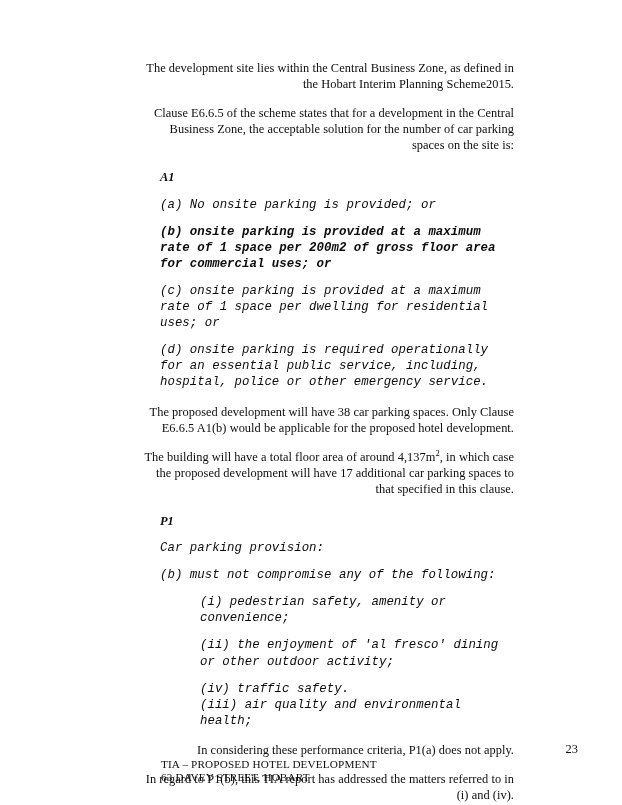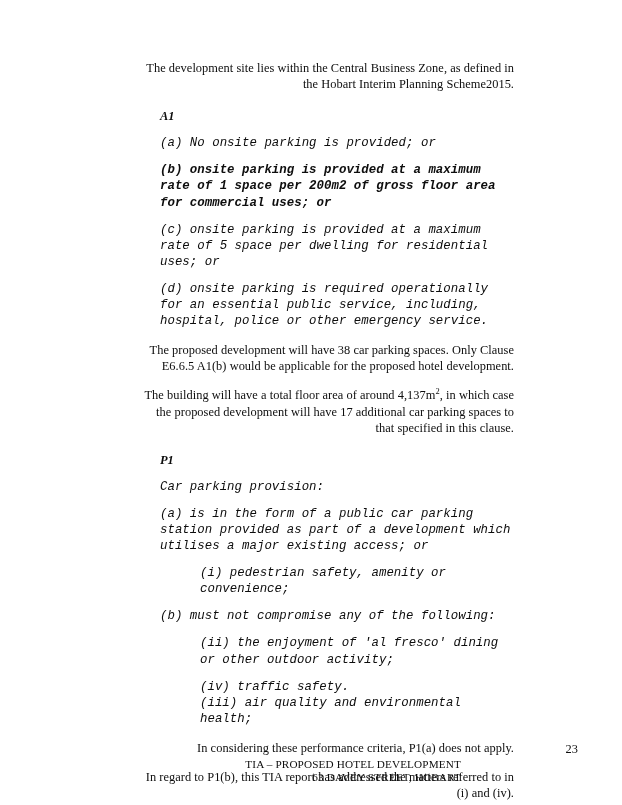--- a/index.html
+++ b/index.html
@@ -102,56 +102,56 @@
     top: 758px;
     width: 622px;
     height: 40px;
   }
 
   .footer-center {
     position: absolute;
     left: 161px;
     top: 0;
     width: 300px;
-    text-align: right;
+    text-align: left;
     font-size: 11.2px;
     line-height: 13.4px;
     letter-spacing: 0.15px;
   }
 </style>
 </head>
 <body>
 
 <div class="page">
 
   <div class="content">
 
 
     <p class="body-para">The development site lies within the Central Business Zone, as defined in the Hobart Interim Planning Scheme2015.</p>
 
+    <p class="body-para">Clause E6.6.5 of the scheme states that for a development in the Central Business Zone, the acceptable solution for the number of car parking spaces on the site is:</p>
 
     <div class="clause-block">
       <div class="clause-label">A1</div>
       <div class="clause-item">(a) No onsite parking is provided; or</div>
       <div class="clause-item bold">(b) onsite parking is provided at a maximum rate of 1 space per 200m2 of gross floor area for commercial uses; or</div>
-      <div class="clause-item">(c) onsite parking is provided at a maximum rate of 5 space per dwelling for residential uses; or</div>
+      <div class="clause-item">(c) onsite parking is provided at a maximum rate of 1 space per dwelling for residential uses; or</div>
       <div class="clause-item last">(d) onsite parking is required operationally for an essential public service, including, hospital, police or other emergency service.</div>
     </div>
 
     <p class="body-para">The proposed development will have 38 car parking spaces.  Only Clause E6.6.5 A1(b) would be applicable for the proposed hotel development.</p>
 
     <p class="body-para"><span>The building will have a total floor area of around 4,137m</span><sup>2</sup><span>, in which case the proposed development will have 17 additional car parking spaces to that specified in this clause.</span></p>
 
 
     <div class="clause-block">
       <div class="clause-label">P1</div>
       <div class="clause-item">Car parking provision:</div>
-      <div class="clause-item">(a) is in the form of a public car parking station provided as part of a development which utilises a major existing access; or</div>
+      <div class="clause-item">(b) must not compromise any of the following:</div>
       <div class="clause-item roman">(i) pedestrian safety, amenity or convenience;</div>
-      <div class="clause-item">(b) must not compromise any of the following:</div>
       <div class="clause-item roman">(ii) the enjoyment of 'al fresco' dining or other outdoor activity;</div>
       <div class="clause-item roman last">(iv) traffic safety.</div>
       <div class="clause-item roman">(iii) air quality and environmental health;</div>
     </div>
 
     <p class="body-para">In considering these performance criteria, P1(a) does not apply.</p>
 
     <p class="body-para">In regard to P1(b), this TIA report has addressed the matters referred to in (i) and (iv).</p>
 
   </div>

